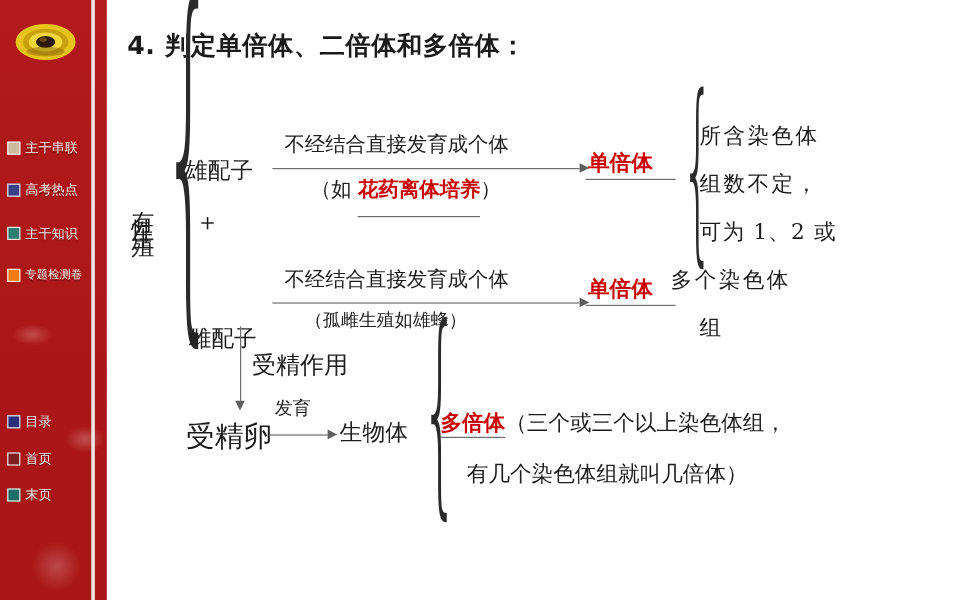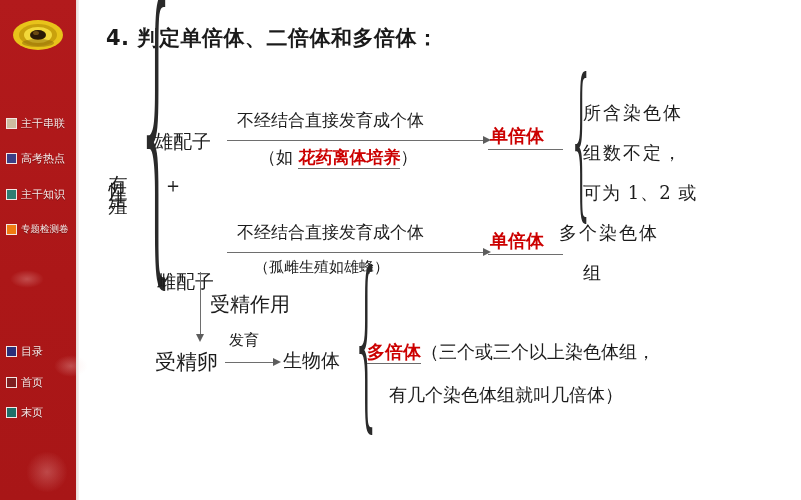--- a/index.html
+++ b/index.html
@@ -12,21 +12,21 @@
   #slide {
     position: relative;
     width: 801px; height: 500px;
     background: #ffffff;
     overflow: hidden;
   }
 
   
   #sidebar {
     position: absolute; left: 0; top: 0;
-    width: 76px; height: 500px;
+    width: 89px; height: 500px;
     background: #b5191b;
     background: linear-gradient(180deg,#b21a1c 0%,#ac1718 55%,#a81617 100%);
   }
   #sidebar-edge {
     position: absolute; left: 76px; top: 0;
     width: 3px; height: 500px;
     background: linear-gradient(90deg,#e8d9d6 0%,#f6f2f1 100%);
   }
 
   
@@ -89,21 +89,21 @@
   
   .t {
     position: absolute;
     color: #1c1c1c;
     white-space: nowrap;
     font-family: "DejaVu Serif", "Liberation Serif", serif;
   }
   .red   { color: #cc0000; }
   .bold  { font-weight: bold; }
   .u     { border-bottom: 1.6px solid #6b6b6b; padding-bottom: 1px; }
-  .ured  { border-bottom: 1.6px solid #6b6b6b; padding-bottom: 1px; }
+  .ured  { border-bottom: 1.6px solid #6b6b6b; padding-bottom: 12px; }
 
   
   .vert {
     position: absolute;
     writing-mode: vertical-rl;
     text-orientation: upright;
     letter-spacing: 7px;
     color: #1c1c1c;
     font-family: "DejaVu Serif", "Liberation Serif", serif;
   }
@@ -236,21 +236,21 @@
     <div class="t" style="left:504px; top:101px; font-size:18px; letter-spacing:2px;text-align:center;">所含染色体</div>
     <div class="t" style="left:504px; top:141px; font-size:18px; letter-spacing:2px;">组数不定，</div>
     <div class="t" style="left:504px; top:181px; font-size:18px; letter-spacing:1px;">可为 1、2 或</div>
     <div class="t" style="left:480px; top:221px; font-size:18px; letter-spacing:2px;">多个染色体</div>
     <div class="t" style="left:504px; top:261px; font-size:18px;">组</div>
 
     <div class="vr" style="left:121px; top:272px; height:62px;"></div>
     <div class="arrow-head-down" style="left:117px; top:334px;"></div>
     <div class="t" style="left:131px; top:291px; font-size:20px;">受精作用</div>
 
-    <div class="t" style="left:76px; top:348px; font-size:21px;">受精卵</div>
+    <div class="t" style="left:76px; top:348px; font-size:24px;">受精卵</div>
 
     <div class="hr" style="left:146px; top:362px; width:48px;"></div>
     <div class="arrow-head" style="left:194px; top:358px;"></div>
     <div class="t" style="left:150px; top:331px; font-size:15px;">发育</div>
 
     <div class="t" style="left:204px; top:348px; font-size:19px;">生物体</div>
 
     <div class="brace" style="left:272px; top:312px; font-size:58px; transform: scaleY(3.2) scaleX(0.85);">{</div>
 
 

